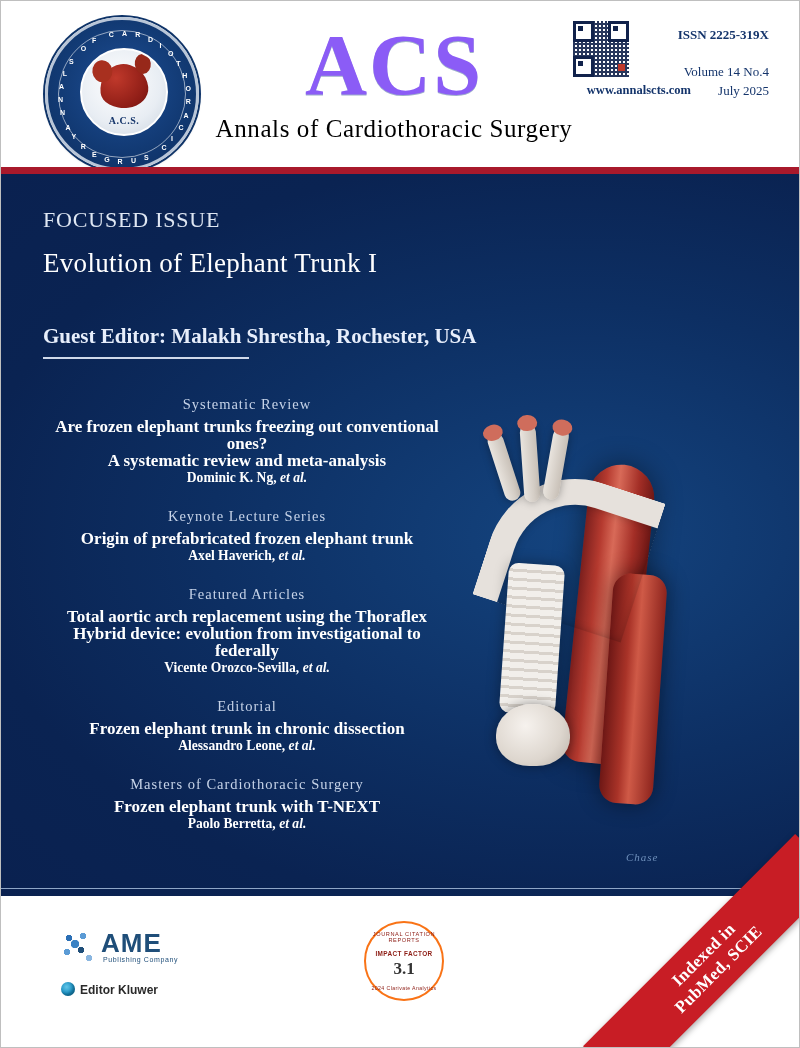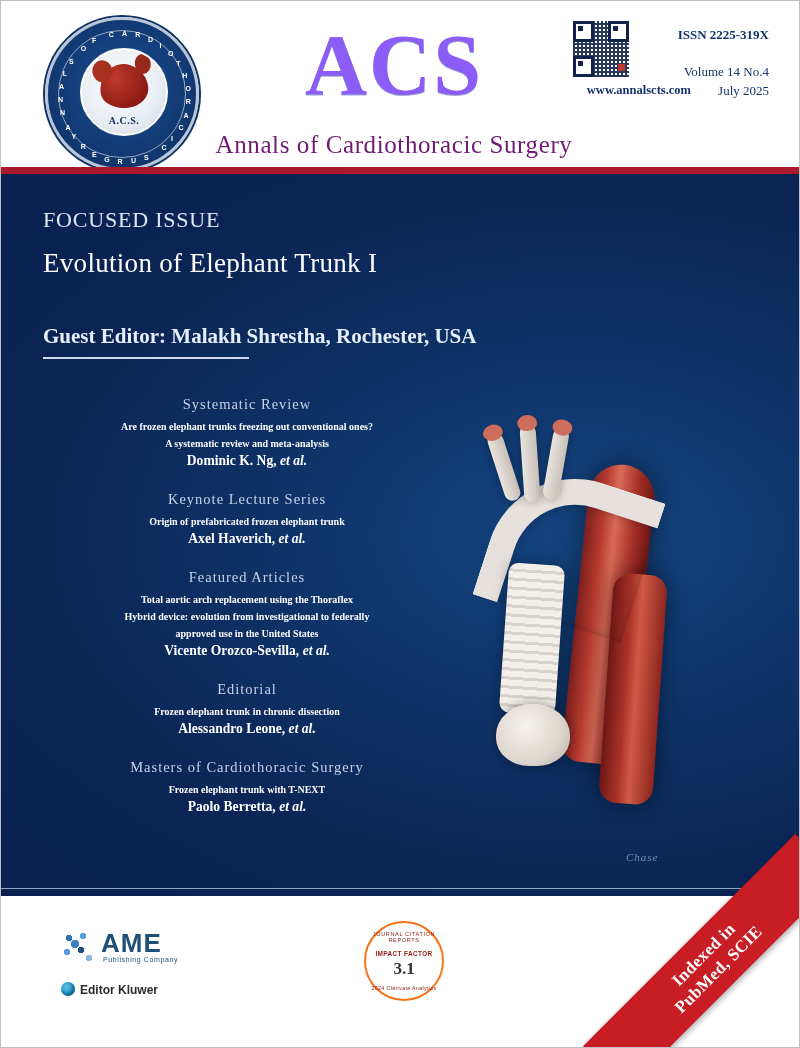--- a/index.html
+++ b/index.html
@@ -78,22 +78,22 @@
     position:absolute;left:200px;top:18px;width:386px;text-align:center;
   }
   .acs-big{
     font-family:"Liberation Serif", serif;
     font-size:86px;line-height:92px;font-weight:bold;color:#8b5cf6;
     letter-spacing:2px;
     text-shadow:0 1px 0 #9fb0cb;
   }
   .acs-sub{
     font-family:"Liberation Serif", serif;
-    font-size:25px;color:#701a75;letter-spacing:.6px;white-space:nowrap;
-    margin-top:20px;
+    font-size:25px;color:#000000;letter-spacing:.6px;white-space:nowrap;
+    margin-top:4px;
   }
 
   .qr{
     position:absolute;left:572px;top:20px;width:56px;height:56px;
     background:#ffffff;
   }
   .qr-grid{
     width:56px;height:56px;
     background-image:
       repeating-linear-gradient(90deg,#11224b 0 2px, transparent 2px 4px),
@@ -153,21 +153,21 @@
   .toc{
     position:absolute;left:46px;top:222px;width:400px;text-align:center;
   }
   .toc-sec{margin-bottom:21px;}
   .toc-head{
     font-size:14.5px;color:#c6d3e8;letter-spacing:1px;
     font-family:"Liberation Serif",serif;
     margin-bottom:5px;
   }
   .toc-line{
-    font-size:10px;color:#ffffff;font-weight:bold;line-height:17px;
+    font-size:17px;color:#ffffff;font-weight:bold;line-height:17px;
     font-family:"Liberation Serif",serif;
   }
   .toc-auth{
     font-size:13.6px;color:#ffffff;font-weight:bold;line-height:18px;
     font-family:"Liberation Serif",serif;
   }
   .toc-auth em{font-style:italic;font-weight:bold;}
 
   
   .art{
@@ -414,21 +414,20 @@
         <div class="toc-auth">
           <span>Axel Haverich,</span>
           <em>et al.</em>
         </div>
       </div>
 
       <div class="toc-sec">
         <div class="toc-head">Featured Articles</div>
         <div class="toc-line">Total aortic arch replacement using the Thoraflex</div>
         <div class="toc-line">Hybrid device: evolution from investigational to federally</div>
-        <div class="toc-line">approved use in the United States</div>
         <div class="toc-auth">
           <span>Vicente Orozco-Sevilla,</span>
           <em>et al.</em>
         </div>
       </div>
 
       <div class="toc-sec">
         <div class="toc-head">Editorial</div>
         <div class="toc-line">Frozen elephant trunk in chronic dissection</div>
         <div class="toc-auth">

